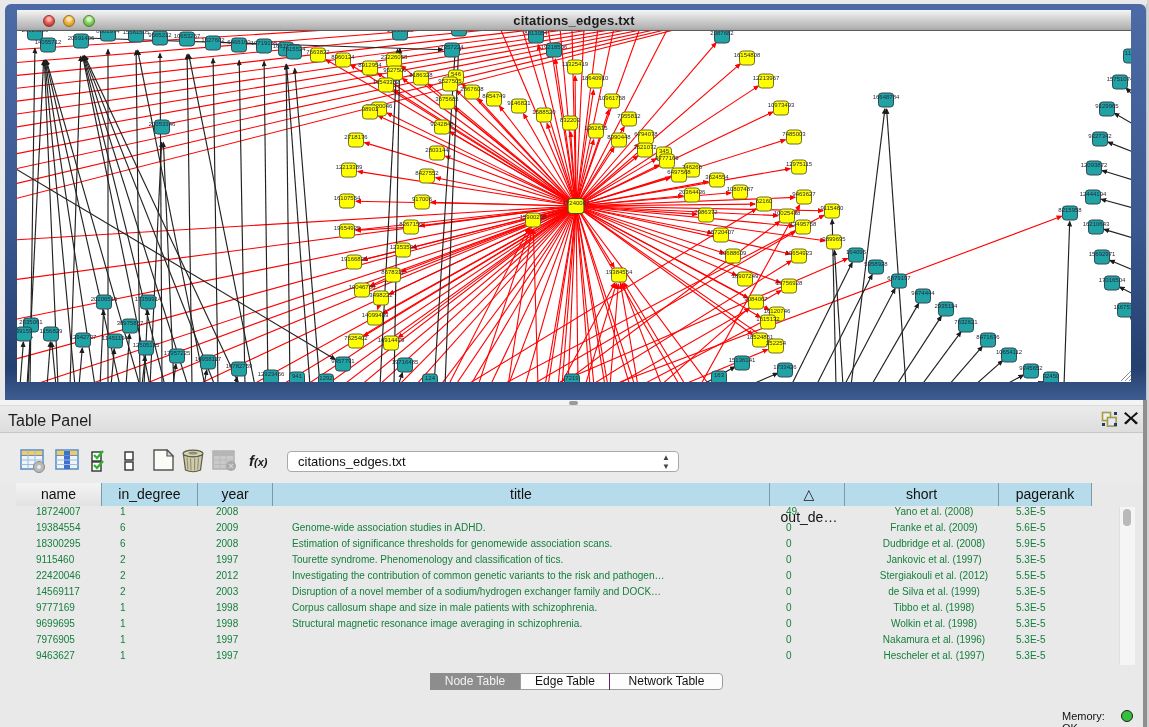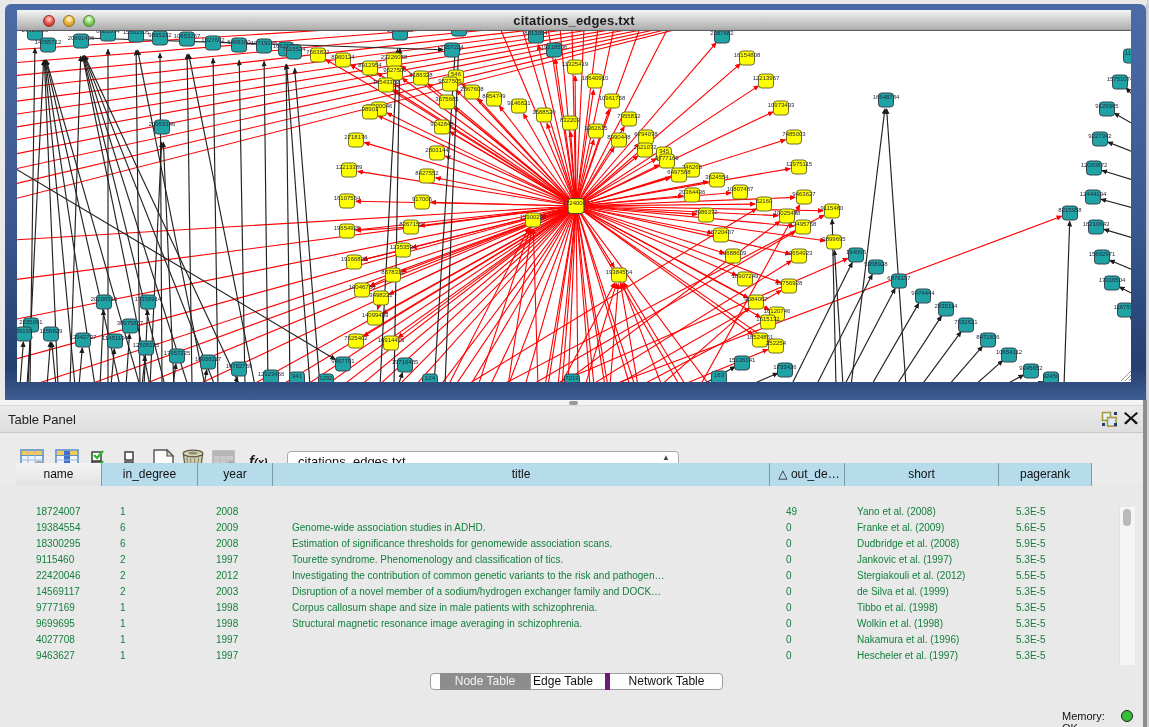--- a/index.html
+++ b/index.html
@@ -21,38 +21,38 @@
 #canvas{left:17px;top:31px;width:1114px;height:351px;background:#fff;overflow:hidden}
 svg .r{stroke:#f00;stroke-width:1.1;fill:none}
 svg .k{stroke:#222;stroke-width:1.15;fill:none}
 svg .nl{font-family:"Liberation Sans",sans-serif;font-size:6px;fill:#2a2a3c;text-anchor:middle}
 
 #divider{left:0;top:400px;width:1149px;height:6px;background:#f4f4f4;border-bottom:1px solid #dadada}
 #divknob{left:569px;top:401px;width:9px;height:4px;background:#9a9a9a;border-radius:2px}
 
 #panel{left:0;top:406px;width:1149px;height:321px;background:#e9e9e9}
 #phead{left:0;top:406px;width:1149px;height:27px;background:linear-gradient(#ebebeb,#dedede);border-bottom:1px solid #c8c8c8}
-#phead span{position:absolute;left:8px;top:6px;font-size:13px;color:#1d1d1d}
+#phead span{position:absolute;left:8px;top:6px;font-size:16px;color:#1d1d1d}
 #toolbar{left:0;top:433px;width:1149px;height:50px;background:#ebebeb}
 #combo{left:287px;top:451px;width:392px;height:21px;background:#fff;border:1px solid #a9a9a9;border-radius:4px;
  font-size:13px;color:#111;padding:2px 0 0 10px}
 #combo .st{position:absolute;right:8px;top:1px;font-size:8px;color:#444;line-height:9px;text-align:center}
-.th{position:absolute;top:463px;height:23px;background:#b6dcec;border-right:1px solid #7d99a4;
- font-size:12px;color:#111;text-align:center;line-height:23px}
+.th{position:absolute;top:483px;height:23px;background:#b6dcec;border-right:1px solid #7d99a4;
+ font-size:14px;color:#111;text-align:center;line-height:23px}
 .tr{position:absolute;left:28px;width:1105px;height:16px;font-size:10px;color:#15803d;white-space:nowrap}
 .c{position:absolute;top:1px}
 .c0{left:8px}.c1{left:92px}.c2{left:188px}.c3{left:264px}.c4{left:758px}
-.c5{left:829px;width:154px;}.c6{left:988px}
+.c5{left:829px;width:154px;text-align:center}.c6{left:988px}
 #vsb{left:1119px;top:507px;width:16px;height:158px;background:#f5f5f5;border-left:1px solid #e0e0e0}
 #vsbthumb{left:1123px;top:509px;width:8px;height:17px;background:#b9b9b9;border-radius:4px}
 
 #tabs{left:430px;top:673px;width:293px;height:17px;border:1px solid #9d9d9d;border-radius:4px;background:#fdfdfd;overflow:hidden}
 .tab{position:absolute;top:0;height:17px;font-size:12px;color:#111;text-align:center;line-height:16px}
 #tab1{left:0;width:91px;background:#8d8d8d;color:#f2f2f2;border-right:1px solid #9d9d9d}
-#tab2{left:91px;width:89px;border-right:5px solid #701a75}
+#tab2{left:91px;width:89px;border-right:1px solid #701a75}
 #tab3{left:180px;width:113px}
 #mem{left:1062px;top:710px;font-size:11px;color:#111}
 #memdot{left:1121px;top:710px;width:12px;height:12px;border-radius:50%;background:#35c03c;border:1.5px solid #1d1d1d}
 
 #redge1{left:1143px;top:400px;width:4px;height:327px;background:#8e8e8e}
 #redge2{left:1147px;top:0px;width:2px;height:727px;background:#d2d2d2}
 #redge3{left:1146px;top:4px;width:1px;height:396px;background:#b9c2d2}
 </style></head>
 <body>
 <div id="root">
@@ -741,38 +741,38 @@
 <div class="tr" style="top:617px">
 <span class="c c0">9699695</span>
       <span class="c c1">1</span>
       <span class="c c2">1998</span>
 <span class="c c3">Structural magnetic resonance image averaging in schizophrenia.</span>
       <span class="c c4">0</span>
       <span class="c c5">Wolkin et al. (1998)</span>
 <span class="c c6">5.3E‑5</span>
     </div>
 <div class="tr" style="top:633px">
-<span class="c c0">4027708</span>
+<span class="c c0">7976905</span>
       <span class="c c1">1</span>
       <span class="c c2">1997</span>
       <span class="c c4">0</span>
       <span class="c c5">Nakamura et al. (1996)</span>
 <span class="c c6">5.3E‑5</span>
     </div>
 <div class="tr" style="top:649px">
 <span class="c c0">9463627</span>
       <span class="c c1">1</span>
       <span class="c c2">1997</span>
       <span class="c c4">0</span>
       <span class="c c5">Hescheler et al. (1997)</span>
 <span class="c c6">5.3E‑5</span>
     </div>
 <div class="abs" id="vsb"></div>
     <div class="abs" id="vsbthumb"></div>
 <div class="abs" id="tabs"></div>
-<div class="tab abs" id="tab1" style="left:440px;top:673px">Node Table</div>
+<div class="tab abs" id="tab1" style="left:430px;top:673px">Node Table</div>
 <div class="tab abs" id="tab2" style="left:521px;top:673px">Edge Table</div>
 <div class="tab abs" id="tab3" style="left:610px;top:673px">Network Table</div>
 <div class="abs" id="mem">Memory: OK</div>
 <div class="abs" id="memdot"></div>
 <div class="abs" id="redge1"></div>
     <div class="abs" id="redge2"></div>
     <div class="abs" id="redge3"></div>
 </div>
 </body></html>

